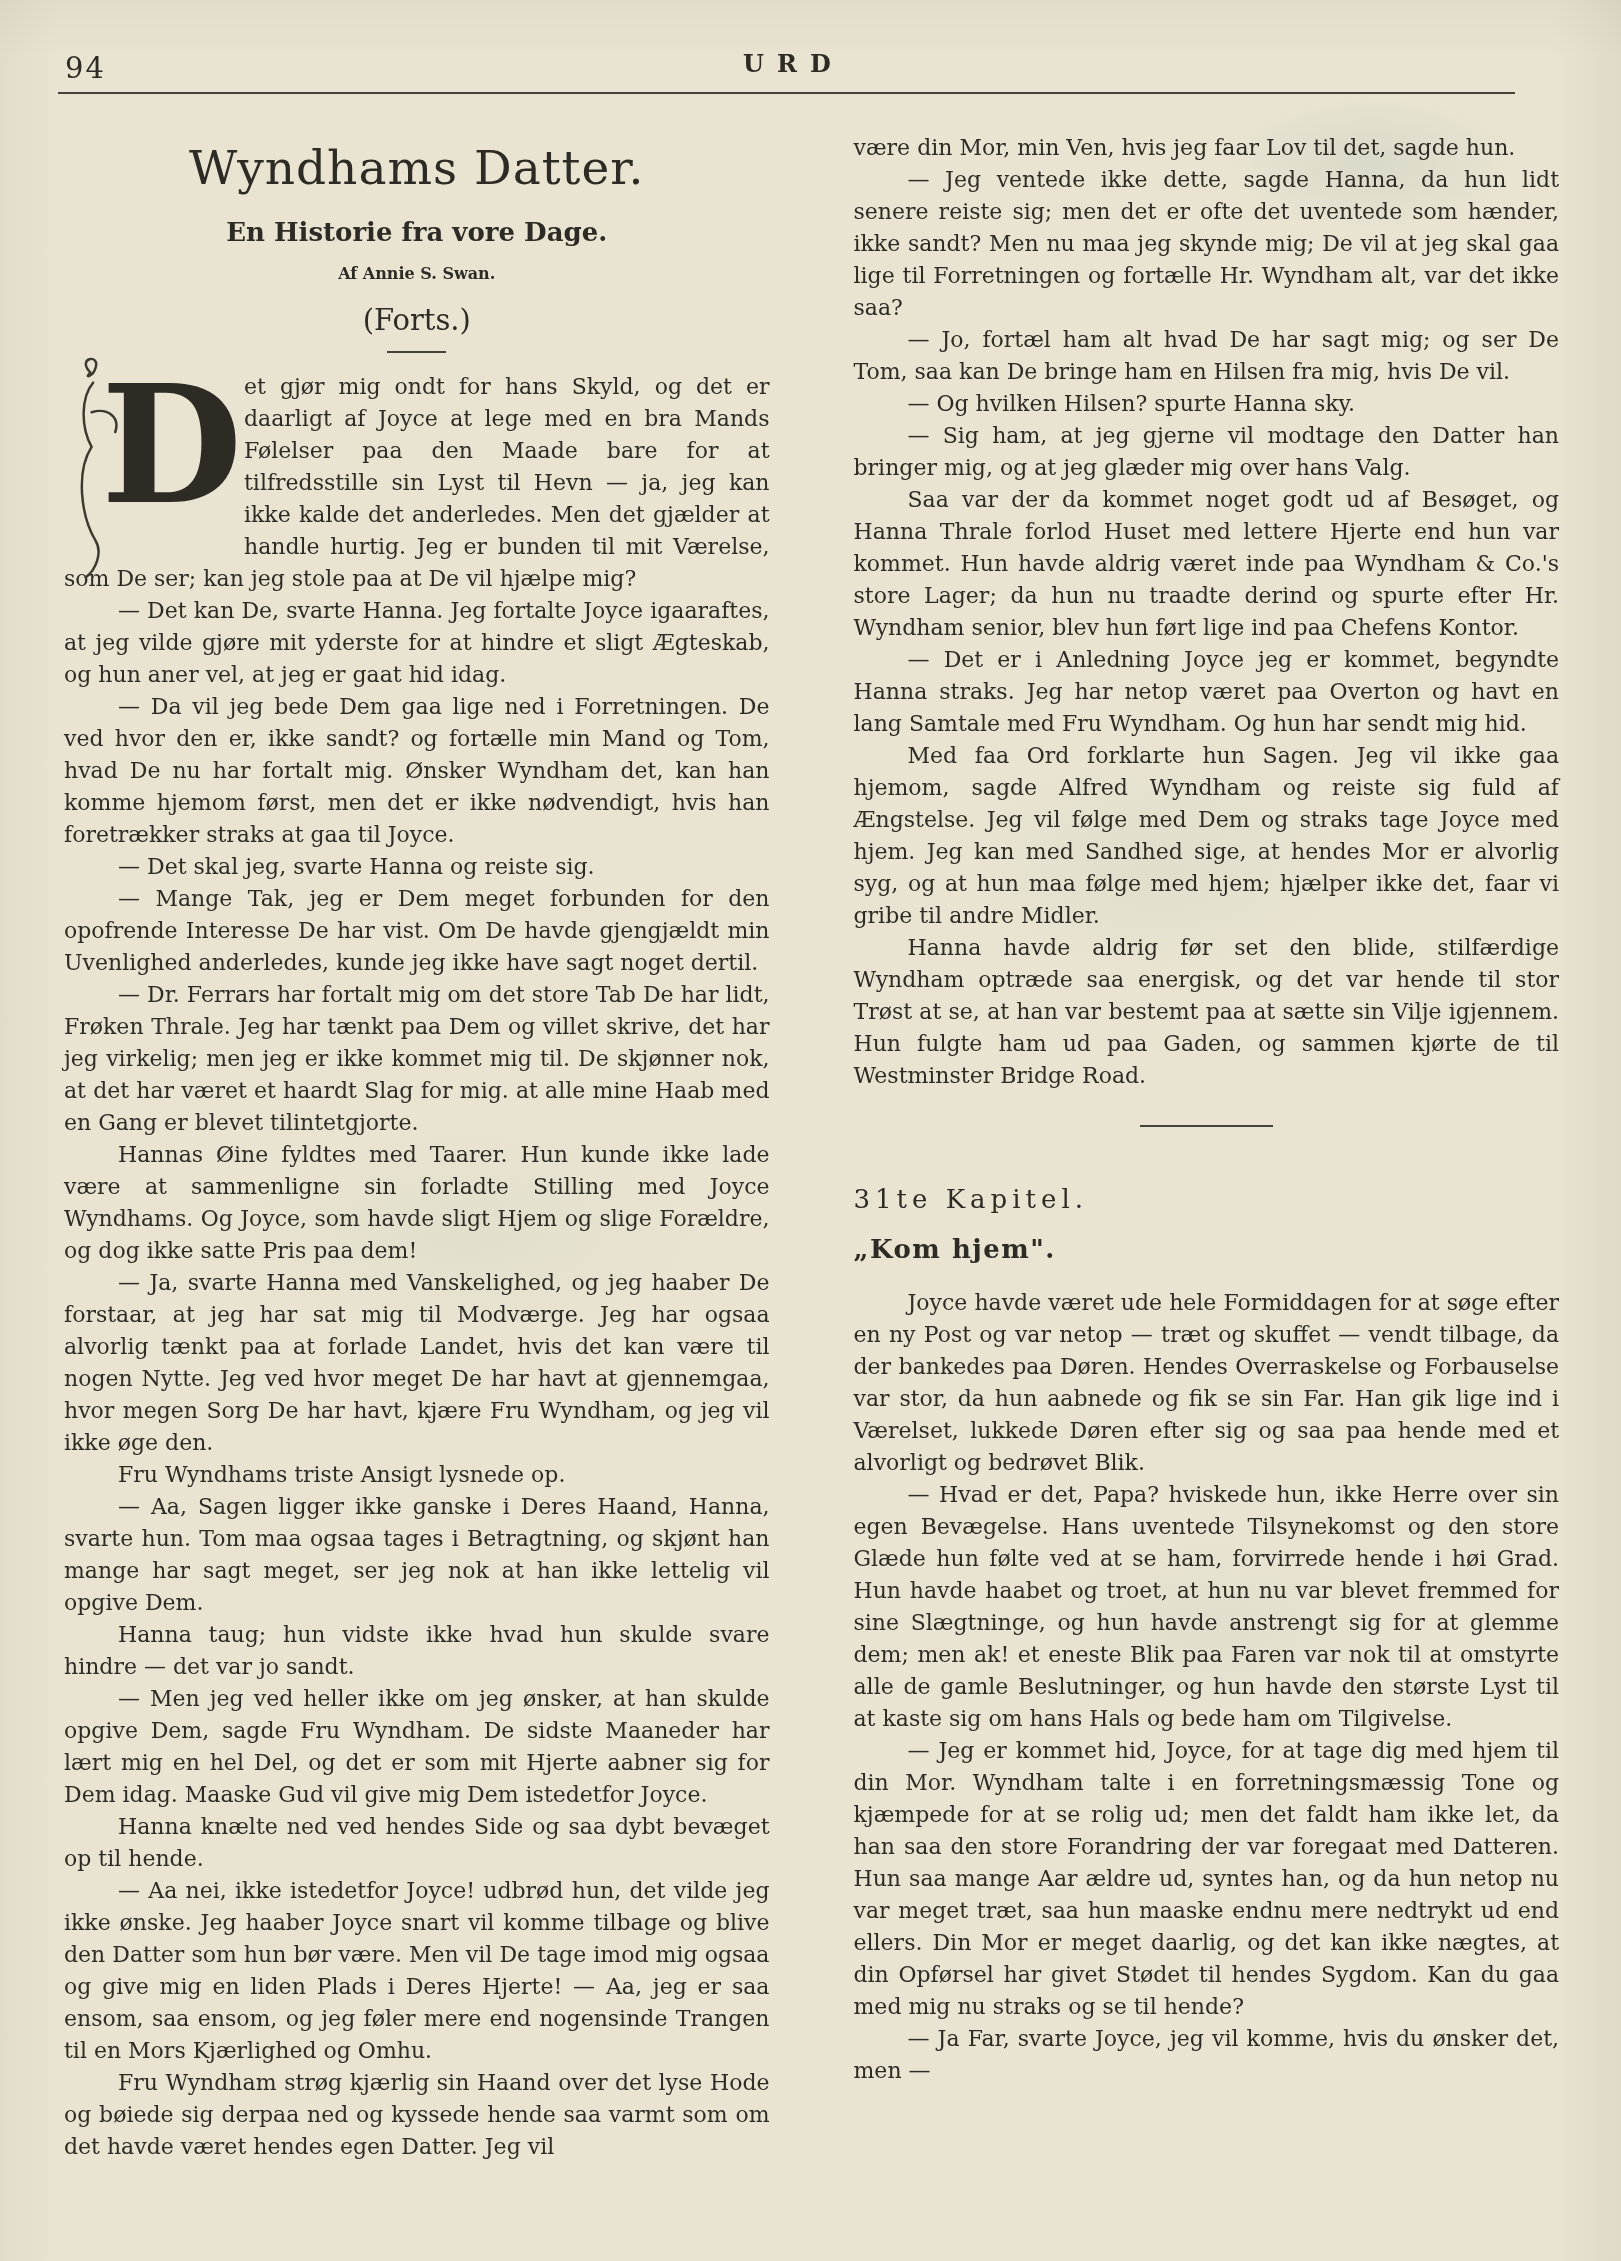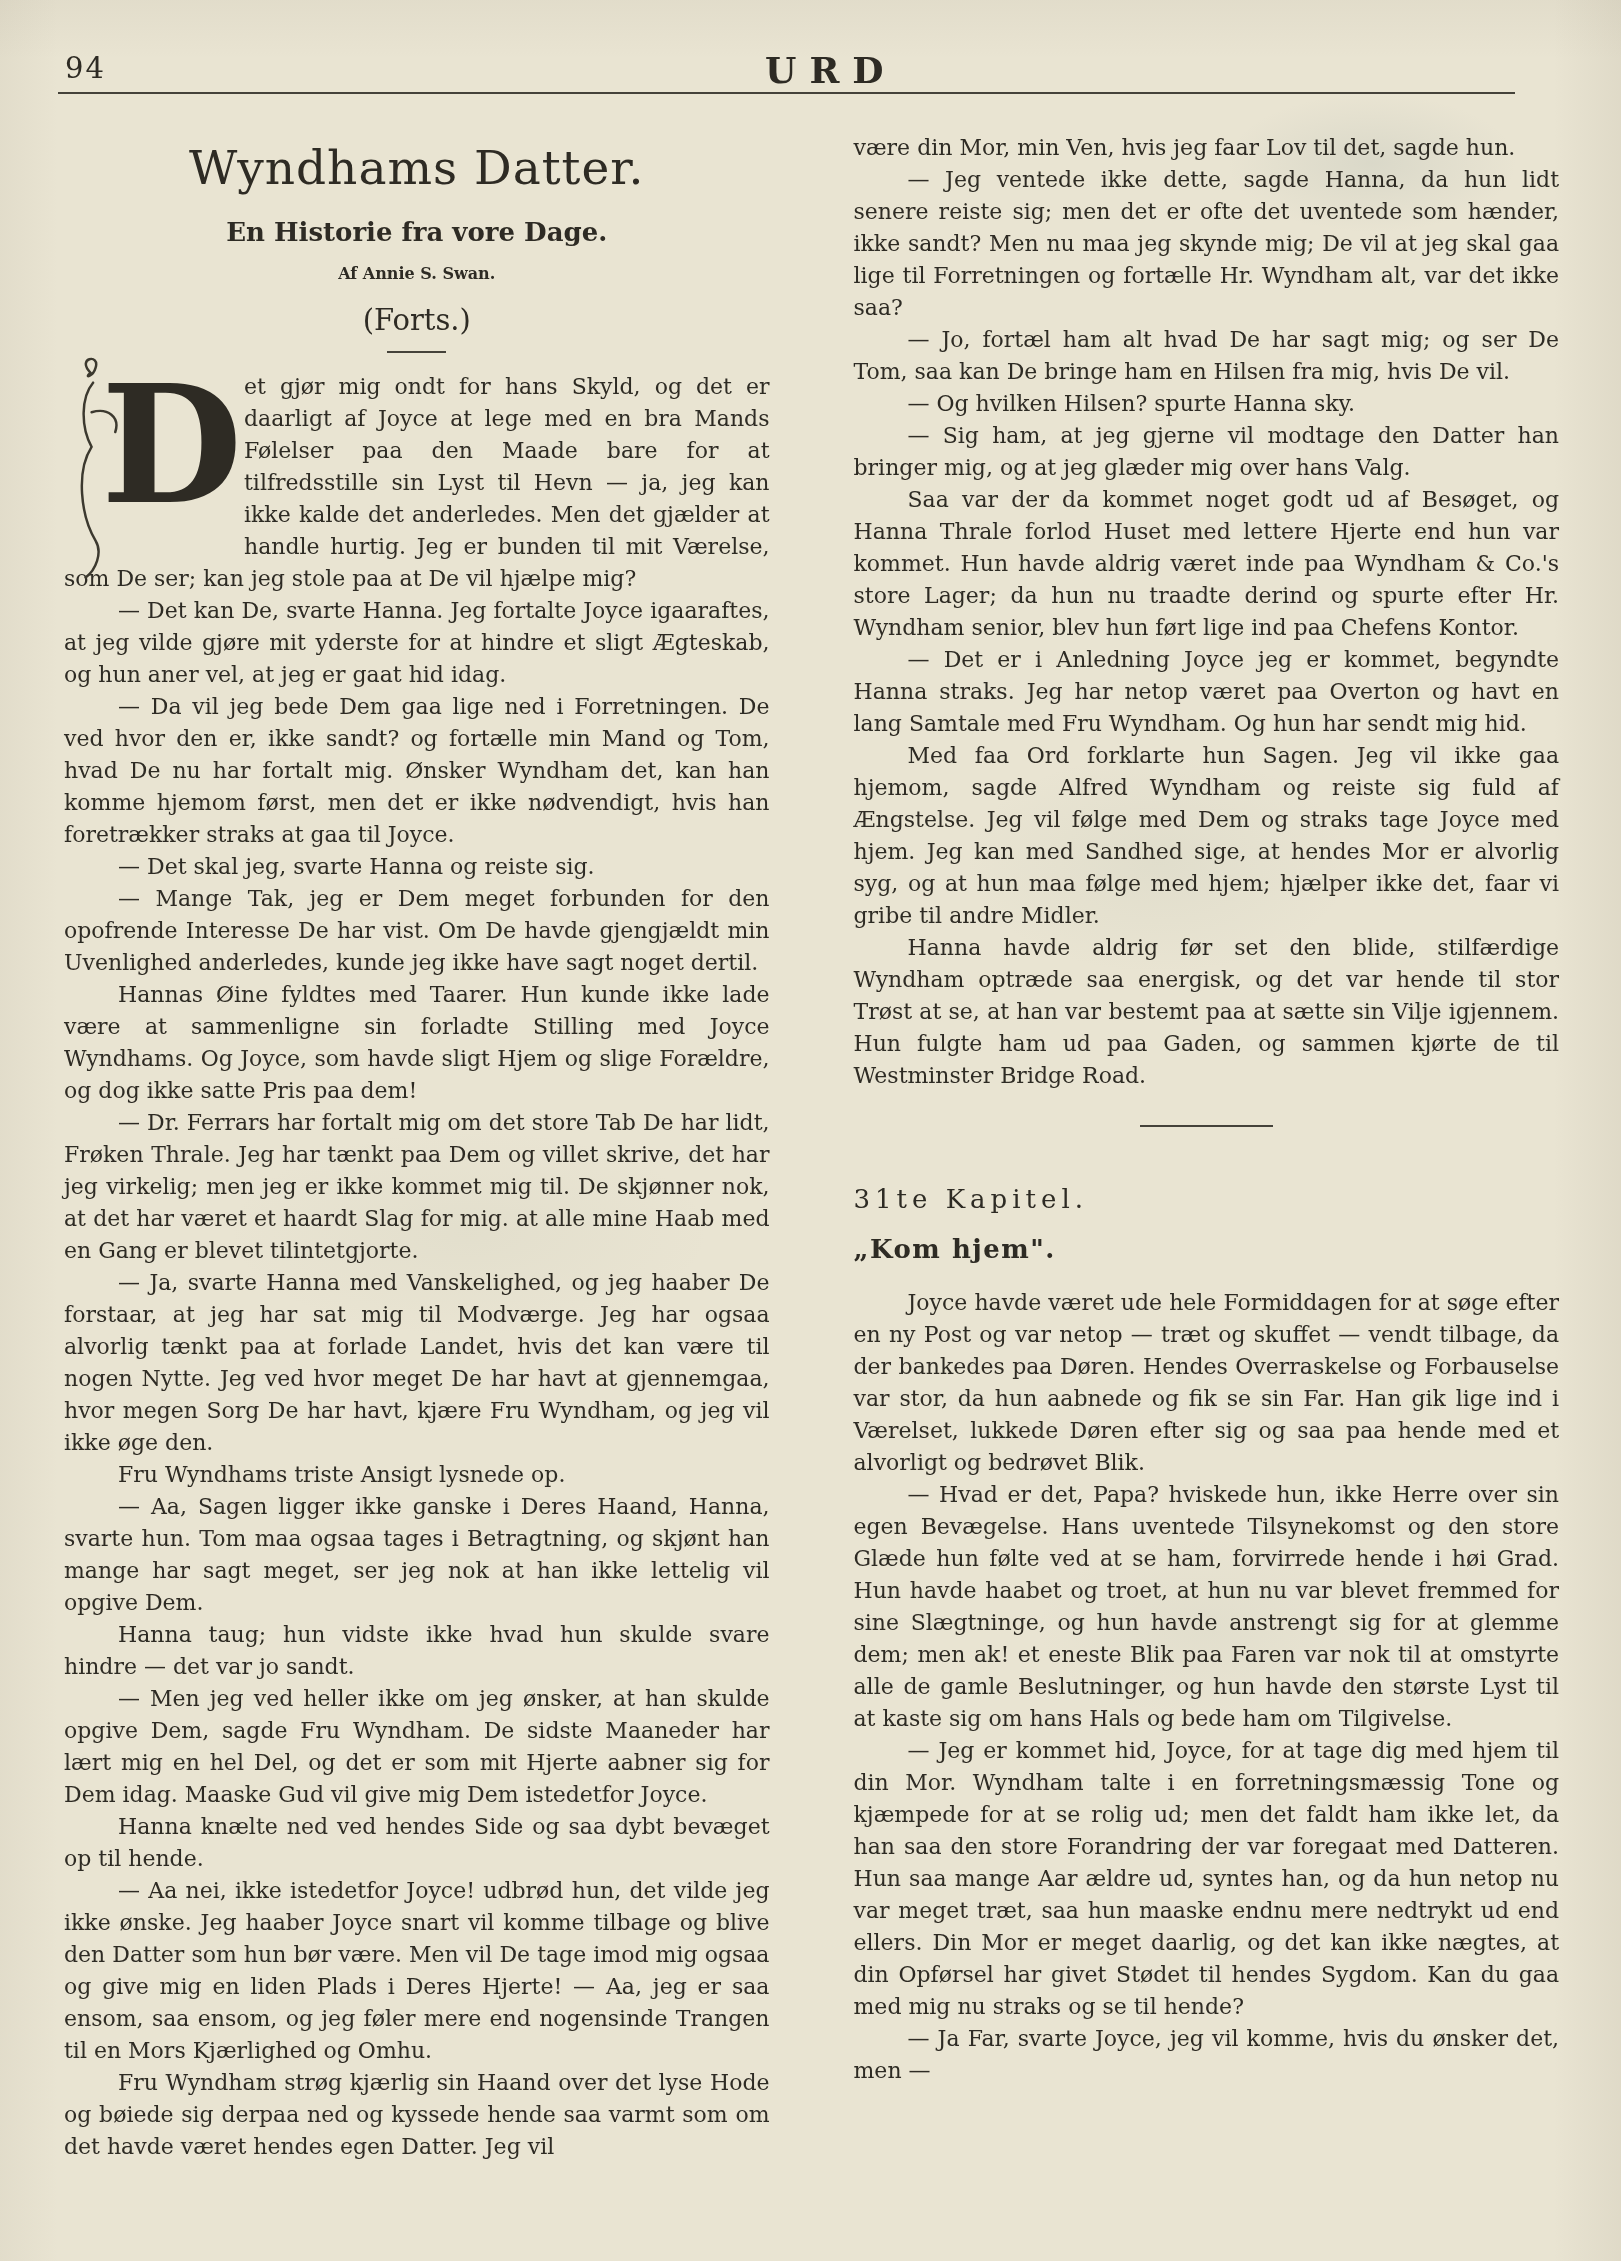--- a/index.html
+++ b/index.html
@@ -21,22 +21,22 @@
       linear-gradient(to left, rgba(90,80,60,0.07) 0, transparent 69px),
       linear-gradient(to bottom, rgba(90,80,60,0.05) 0, transparent 59px);
   }
   
   .page-header { position: relative; height: 97px; }
   .page-number {
     position: absolute; left: 65px; top: 51px;
     font-size: 29px; font-weight: normal; letter-spacing: 2px;
   }
   .masthead {
-    position: absolute; left: 765px; top: 49px;
-    font-size: 36px; font-weight: bold; letter-spacing: 13px;
+    position: absolute; left: 743px; top: 49px;
+    font-size: 24px; font-weight: bold; letter-spacing: 13px;
   }
   .header-rule {
     position: absolute; left: 58px; right: 107px; top: 92px;
     border-top: 2px solid #45423a;
   }
   
   .columns {
     display: flex;
     padding: 35px 63px 0 64px;
     gap: 84px;
@@ -108,22 +108,22 @@
             <svg class="flourish" width="74" height="232" viewBox="0 0 150 470">
               <path d="M60 40 C30 10 80 0 70 30 C65 48 45 52 60 40 M65 60 C40 90 40 150 62 190 M62 190 C30 240 40 330 70 380 C85 405 70 440 50 455 M62 120 C95 110 120 130 110 160" stroke="#3c392f" fill="none" stroke-width="5" stroke-linecap="round"></path>
             </svg>
             <span class="dropcap">D</span>
           </span><span>et gjør mig ondt for hans Skyld, og det er daarligt af Joyce at lege med en bra Mands Følelser paa den Maade bare for at tilfredsstille sin Lyst til Hevn — ja, jeg kan ikke kalde det anderledes. Men det gjælder at handle hurtig. Jeg er bunden til mit Værelse, som De ser; kan jeg stole paa at De vil hjælpe mig?</span>
       </p>
       <p class="body-p">— Det kan De, svarte Hanna. Jeg fortalte Joyce igaaraftes, at jeg vilde gjøre mit yderste for at hindre et sligt Ægteskab, og hun aner vel, at jeg er gaat hid idag.</p>
       <p class="body-p">— Da vil jeg bede Dem gaa lige ned i Forretningen. De ved hvor den er, ikke sandt? og fortælle min Mand og Tom, hvad De nu har fortalt mig. Ønsker Wyndham det, kan han komme hjemom først, men det er ikke nødvendigt, hvis han foretrækker straks at gaa til Joyce.</p>
       <p class="body-p">— Det skal jeg, svarte Hanna og reiste sig.</p>
       <p class="body-p">— Mange Tak, jeg er Dem meget forbunden for den opofrende Interesse De har vist. Om De havde gjengjældt min Uvenlighed anderledes, kunde jeg ikke have sagt noget dertil.</p>
+      <p class="body-p">— Dr. Ferrars har fortalt mig om det store Tab De har lidt, Frøken Thrale. Jeg har tænkt paa Dem og villet skrive, det har jeg virkelig; men jeg er ikke kommet mig til. De skjønner nok, at det har været et haardt Slag for mig. at alle mine Haab med en Gang er blevet tilintetgjorte.</p>
       <p class="body-p">Hannas Øine fyldtes med Taarer. Hun kunde ikke lade være at sammenligne sin forladte Stilling med Joyce Wyndhams. Og Joyce, som havde sligt Hjem og slige Forældre, og dog ikke satte Pris paa dem!</p>
-      <p class="body-p">— Dr. Ferrars har fortalt mig om det store Tab De har lidt, Frøken Thrale. Jeg har tænkt paa Dem og villet skrive, det har jeg virkelig; men jeg er ikke kommet mig til. De skjønner nok, at det har været et haardt Slag for mig. at alle mine Haab med en Gang er blevet tilintetgjorte.</p>
       <p class="body-p">— Ja, svarte Hanna med Vanskelighed, og jeg haaber De forstaar, at jeg har sat mig til Modværge. Jeg har ogsaa alvorlig tænkt paa at forlade Landet, hvis det kan være til nogen Nytte. Jeg ved hvor meget De har havt at gjennemgaa, hvor megen Sorg De har havt, kjære Fru Wyndham, og jeg vil ikke øge den.</p>
       <p class="body-p">Fru Wyndhams triste Ansigt lysnede op.</p>
       <p class="body-p">— Aa, Sagen ligger ikke ganske i Deres Haand, Hanna, svarte hun. Tom maa ogsaa tages i Betragtning, og skjønt han mange har sagt meget, ser jeg nok at han ikke lettelig vil opgive Dem.</p>
       <p class="body-p">Hanna taug; hun vidste ikke hvad hun skulde svare hindre — det var jo sandt.</p>
       <p class="body-p">— Men jeg ved heller ikke om jeg ønsker, at han skulde opgive Dem, sagde Fru Wyndham. De sidste Maaneder har lært mig en hel Del, og det er som mit Hjerte aabner sig for Dem idag. Maaske Gud vil give mig Dem istedetfor Joyce.</p>
       <p class="body-p">Hanna knælte ned ved hendes Side og saa dybt bevæget op til hende.</p>
       <p class="body-p">— Aa nei, ikke istedetfor Joyce! udbrød hun, det vilde jeg ikke ønske. Jeg haaber Joyce snart vil komme tilbage og blive den Datter som hun bør være. Men vil De tage imod mig ogsaa og give mig en liden Plads i Deres Hjerte! — Aa, jeg er saa ensom, saa ensom, og jeg føler mere end nogensinde Trangen til en Mors Kjærlighed og Omhu.</p>
       <p class="body-p">Fru Wyndham strøg kjærlig sin Haand over det lyse Hode og bøiede sig derpaa ned og kyssede hende saa varmt som om det havde været hendes egen Datter.  Jeg vil</p>
     </div>
 

